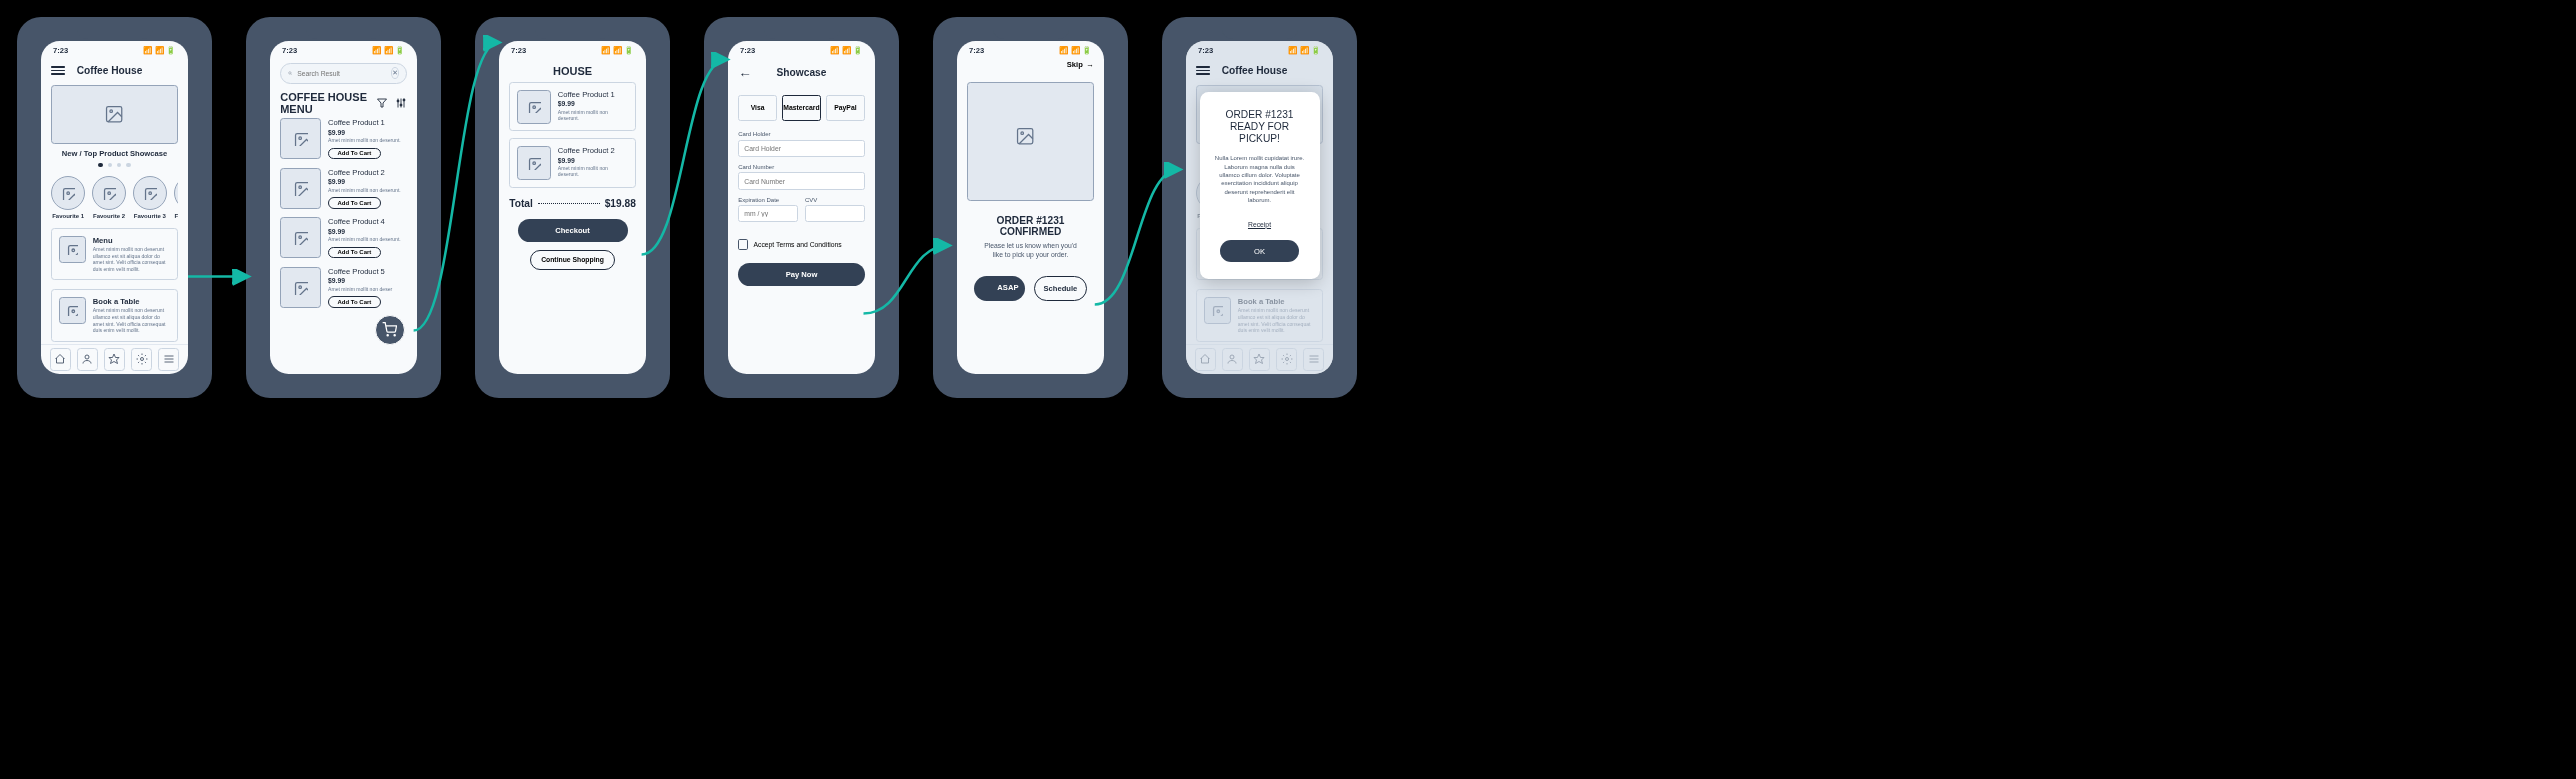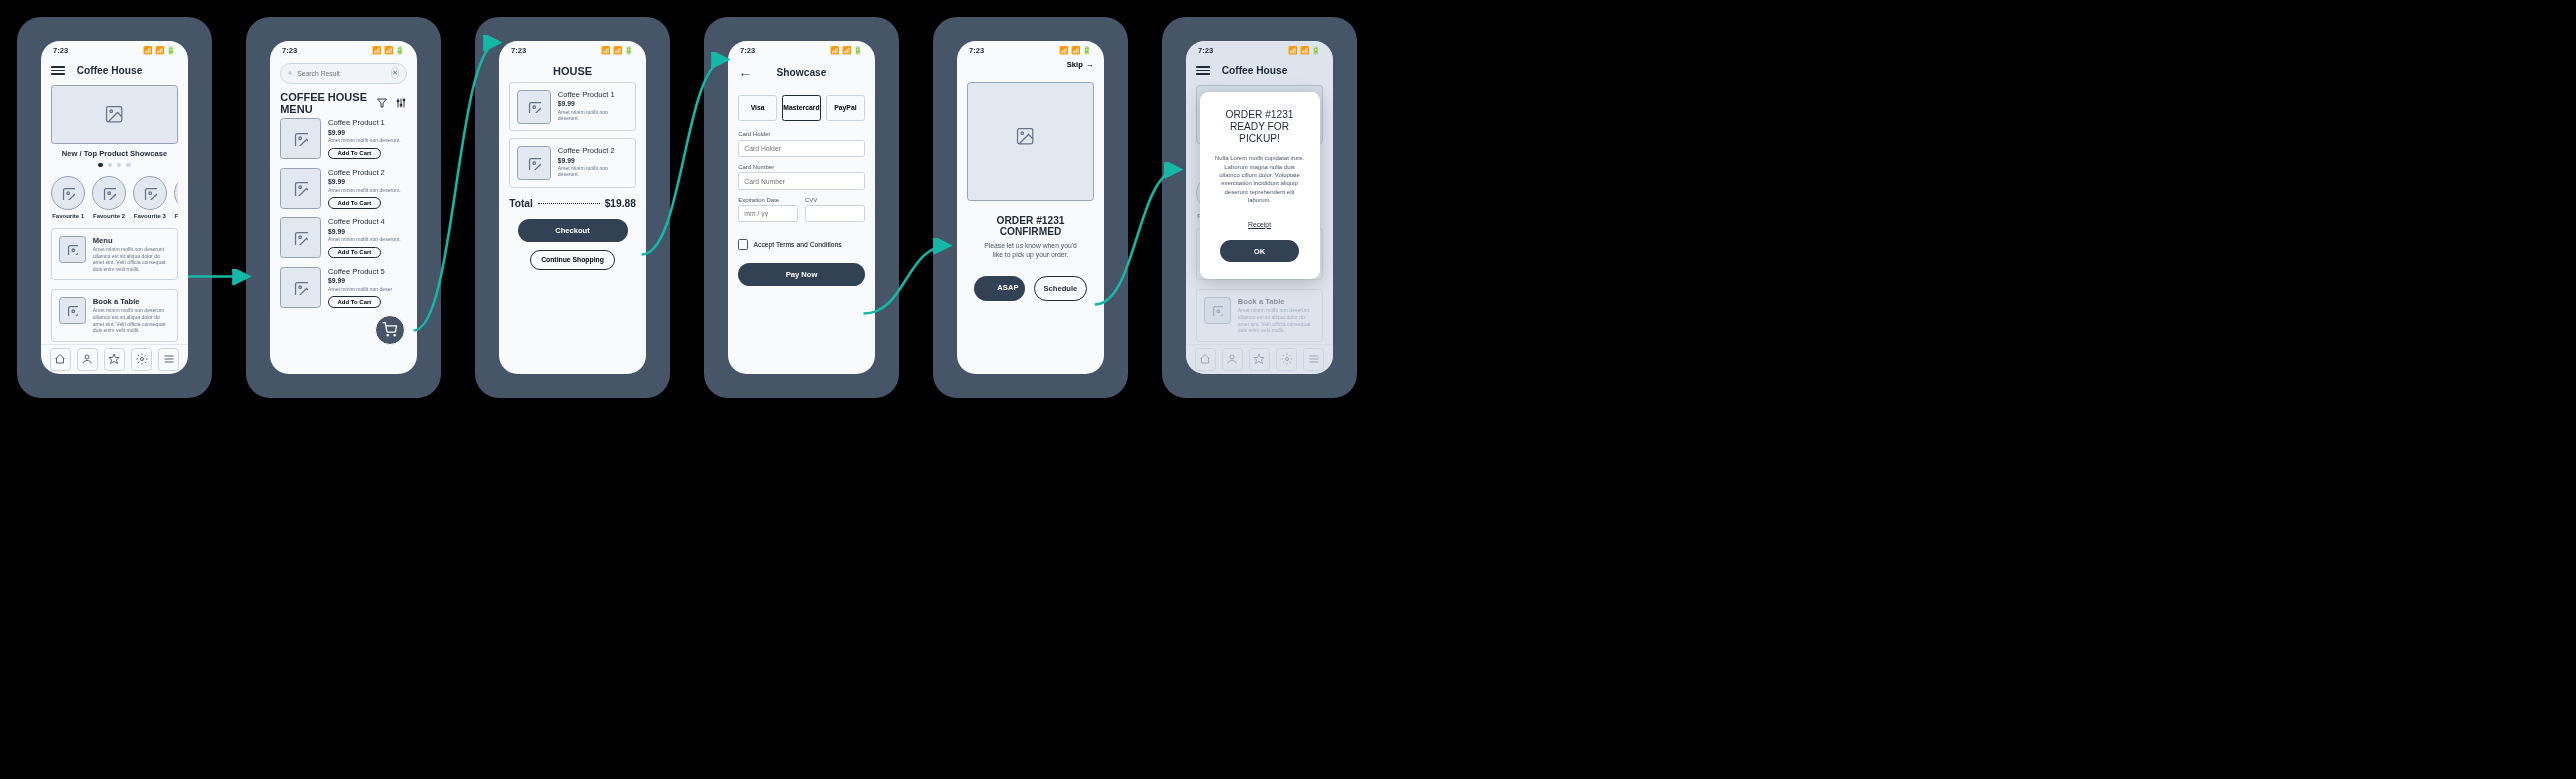--- a/index.html
+++ b/index.html
@@ -81,21 +81,21 @@
 .confirm-btn.dark { background: #334155; color: #fff; text-align: right; }
 .confirm-btn.outline { border: 0.8px solid #1e293b; color: #1e293b; }
 
 
 .screen-dim { position: relative; }
 .dim-overlay { position: absolute; inset: 0; background: rgba(203,213,225,0.6); border-radius: 18.6px; z-index: 5; }
 .modal { position: absolute; top: 51px; left: 13.5px; right: 13.5px; background: #fff; border-radius: 8.5px; padding: 17px 13.5px; z-index: 6; text-align: center; box-shadow: 0 3.4px 17px rgba(0,0,0,0.2); }
 .modal-title { font-weight: 400; font-size: 10.2px; color: #1e293b; line-height: 1.2; margin-bottom: 8.5px; }
 .modal-body { font-size: 6px; color: #475569; line-height: 1.4; margin-bottom: 10.2px; }
 .receipt-link { font-size: 6.8px; text-decoration: underline; color: #1e293b; cursor: pointer; margin-bottom: 12px; display: inline-block; }
-.modal-btn { background: #334155; color: #fff; border-radius: 15.2px; padding: 6.8px 34px; font-size: 7.6px; font-weight: 700; cursor: pointer; display: inline-block; }
+.modal-btn { background: #334155; color: #fff; border-radius: 15.2px; padding: 6.8px 34px; font-size: 7.6px; font-weight: 400; cursor: pointer; display: inline-block; }
 
 
 .arrow { position: absolute; stroke: #14b8a6; fill: none; stroke-width: 3; z-index: 100; }
 svg.arrow marker path { fill: #14b8a6; }
 </style>
 </head>
 <body>
 
 <svg width="0" height="0" style="position:absolute">
   <defs>

